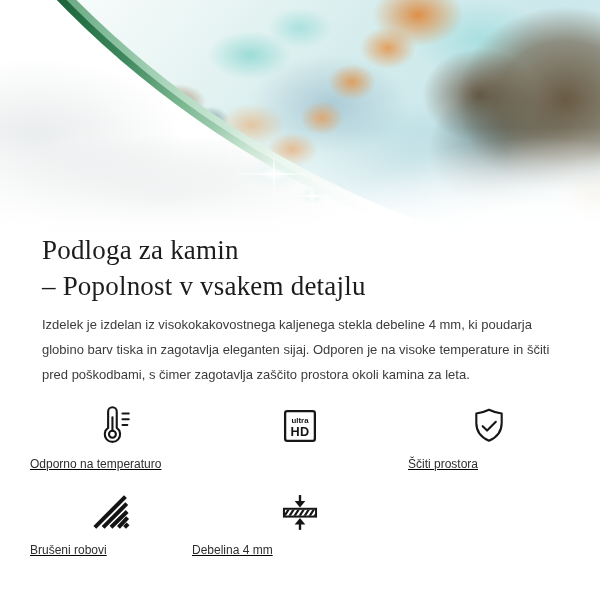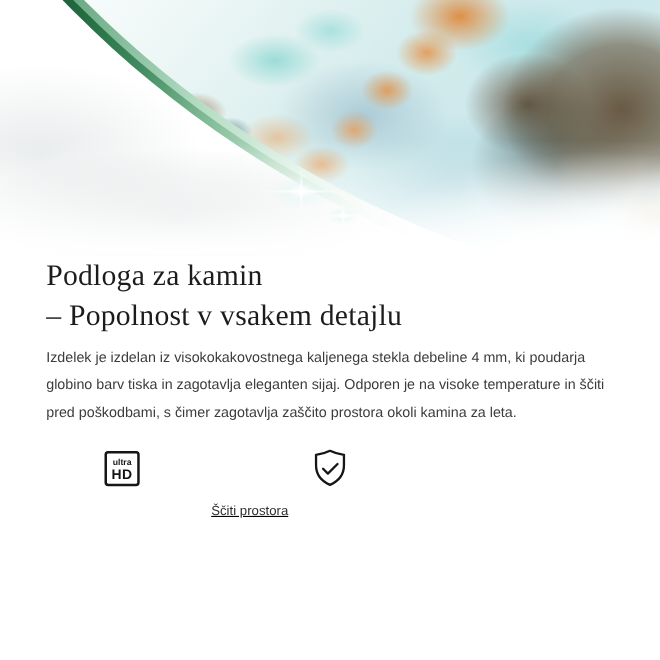--- a/index.html
+++ b/index.html
@@ -102,20 +102,31 @@
 
   <h2 class="heading">
     <span>Podloga za kamin</span>
     <span>– Popolnost v vsakem detajlu</span>
   </h2>
 
   <p class="body-text">Izdelek je izdelan iz visokokakovostnega kaljenega stekla debeline 4 mm, ki poudarja globino barv tiska in zagotavlja eleganten sijaj. Odporen je na visoke temperature in ščiti pred poškodbami, s čimer zagotavlja zaščito prostora okoli kamina za leta.</p>
 
   <div class="features">
 
+    <div class="feature">
+      <div class="icon-wrap">
+        <svg width="46" height="46" viewBox="0 0 48 48">
+          <path class="stroke" d="M21 26 V9 a4.5 4.5 0 0 1 9 0 v17 a8 8 0 1 1 -9 0 Z"></path>
+          <line class="stroke" x1="25.5" y1="15" x2="25.5" y2="29"></line>
+          <circle class="stroke" cx="25.5" cy="32.6" r="3.6"></circle>
+          <path class="stroke" d="M36 11 h6.5 M36 17 h6.5 M36 23 h5"></path>
+        </svg>
+      </div>
+      <span class="feature-label">Odporno na temperaturo</span>
+    </div>
 
     <div class="feature">
       <div class="icon-wrap">
         <svg width="42" height="42" viewBox="0 0 48 48">
           <rect x="7" y="7" width="34" height="34" rx="2.5" fill="none" stroke="#161616" stroke-width="2.6"></rect>
           <text x="24" y="20.5" text-anchor="middle" font-size="9" font-weight="bold">ultra</text>
           <text x="24" y="35" text-anchor="middle" font-size="14.5" font-weight="bold" letter-spacing="0.5">HD</text>
         </svg>
       </div>
     </div>
@@ -124,16 +135,50 @@
       <div class="icon-wrap">
         <svg width="42" height="42" viewBox="0 0 48 48">
           <path class="stroke" style="stroke-width:2.4" d="M24 5.5 c4.5 2.2 9.3 3.6 14.5 4.2 v10.8 c0 9.8 -5.9 16.6 -14.5 20.4 C15.4 37.1 9.5 30.3 9.5 20.5 V9.7 C14.7 9.1 19.5 7.7 24 5.5 Z"></path>
           <path class="stroke" style="stroke-width:2.4" d="M16.8 24.2 l5 5 10 -10"></path>
         </svg>
       </div>
       <span class="feature-label">Ščiti prostora</span>
     </div>
 
 
+    <div class="feature">
+      <div class="icon-wrap">
+        <svg width="42" height="42" viewBox="0 0 48 48">
+          <g stroke="#141414" stroke-width="4.6" stroke-linecap="butt">
+            <path d="M5.5 41.5 L40.5 6.5"></path>
+            <path d="M15 41.5 L42 14.5"></path>
+            <path d="M24 41.5 L42.5 23.5"></path>
+            <path d="M32.5 41.5 L43 30.5"></path>
+            <path d="M39.5 41.5 L43.5 37.5"></path>
+          </g>
+        </svg>
+      </div>
+      <span class="feature-label">Brušeni robovi</span>
+    </div>
 
+    <div class="feature">
+      <div class="icon-wrap">
+        <svg width="44" height="46" viewBox="0 0 48 48">
+          <defs>
+            <clipPath id="barclip">
+                <rect x="7.5" y="21.5" width="33" height="6.5"></rect>
+              </clipPath>
+          </defs>
+          <path class="stroke" style="stroke-width:2.6;stroke-linecap:butt" d="M24 5.5 v7"></path>
+          <path class="fill" d="M24 19 l-5.8 -7 h11.6 Z"></path>
+          <rect x="6.5" y="20.5" width="35" height="8.5" fill="#ffffff" stroke="#161616" stroke-width="2.2"></rect>
+          <g clip-path="url(#barclip)" stroke="#161616" stroke-width="2.4">
+            <path d="M6 30 l7 -11 M11.5 30 l7 -11 M17 30 l7 -11 M22.5 30 l7 -11 M28 30 l7 -11 M33.5 30 l7 -11 M39 30 l7 -11"></path>
+          </g>
+          <path class="fill" d="M24 30.5 l-5.8 7 h11.6 Z"></path>
+          <path class="stroke" style="stroke-width:2.6;stroke-linecap:butt" d="M24 43.5 v-7"></path>
+        </svg>
+      </div>
+      <span class="feature-label">Debelina 4 mm</span>
+    </div>
 
   </div>
 </div>
 
 </body></html>

